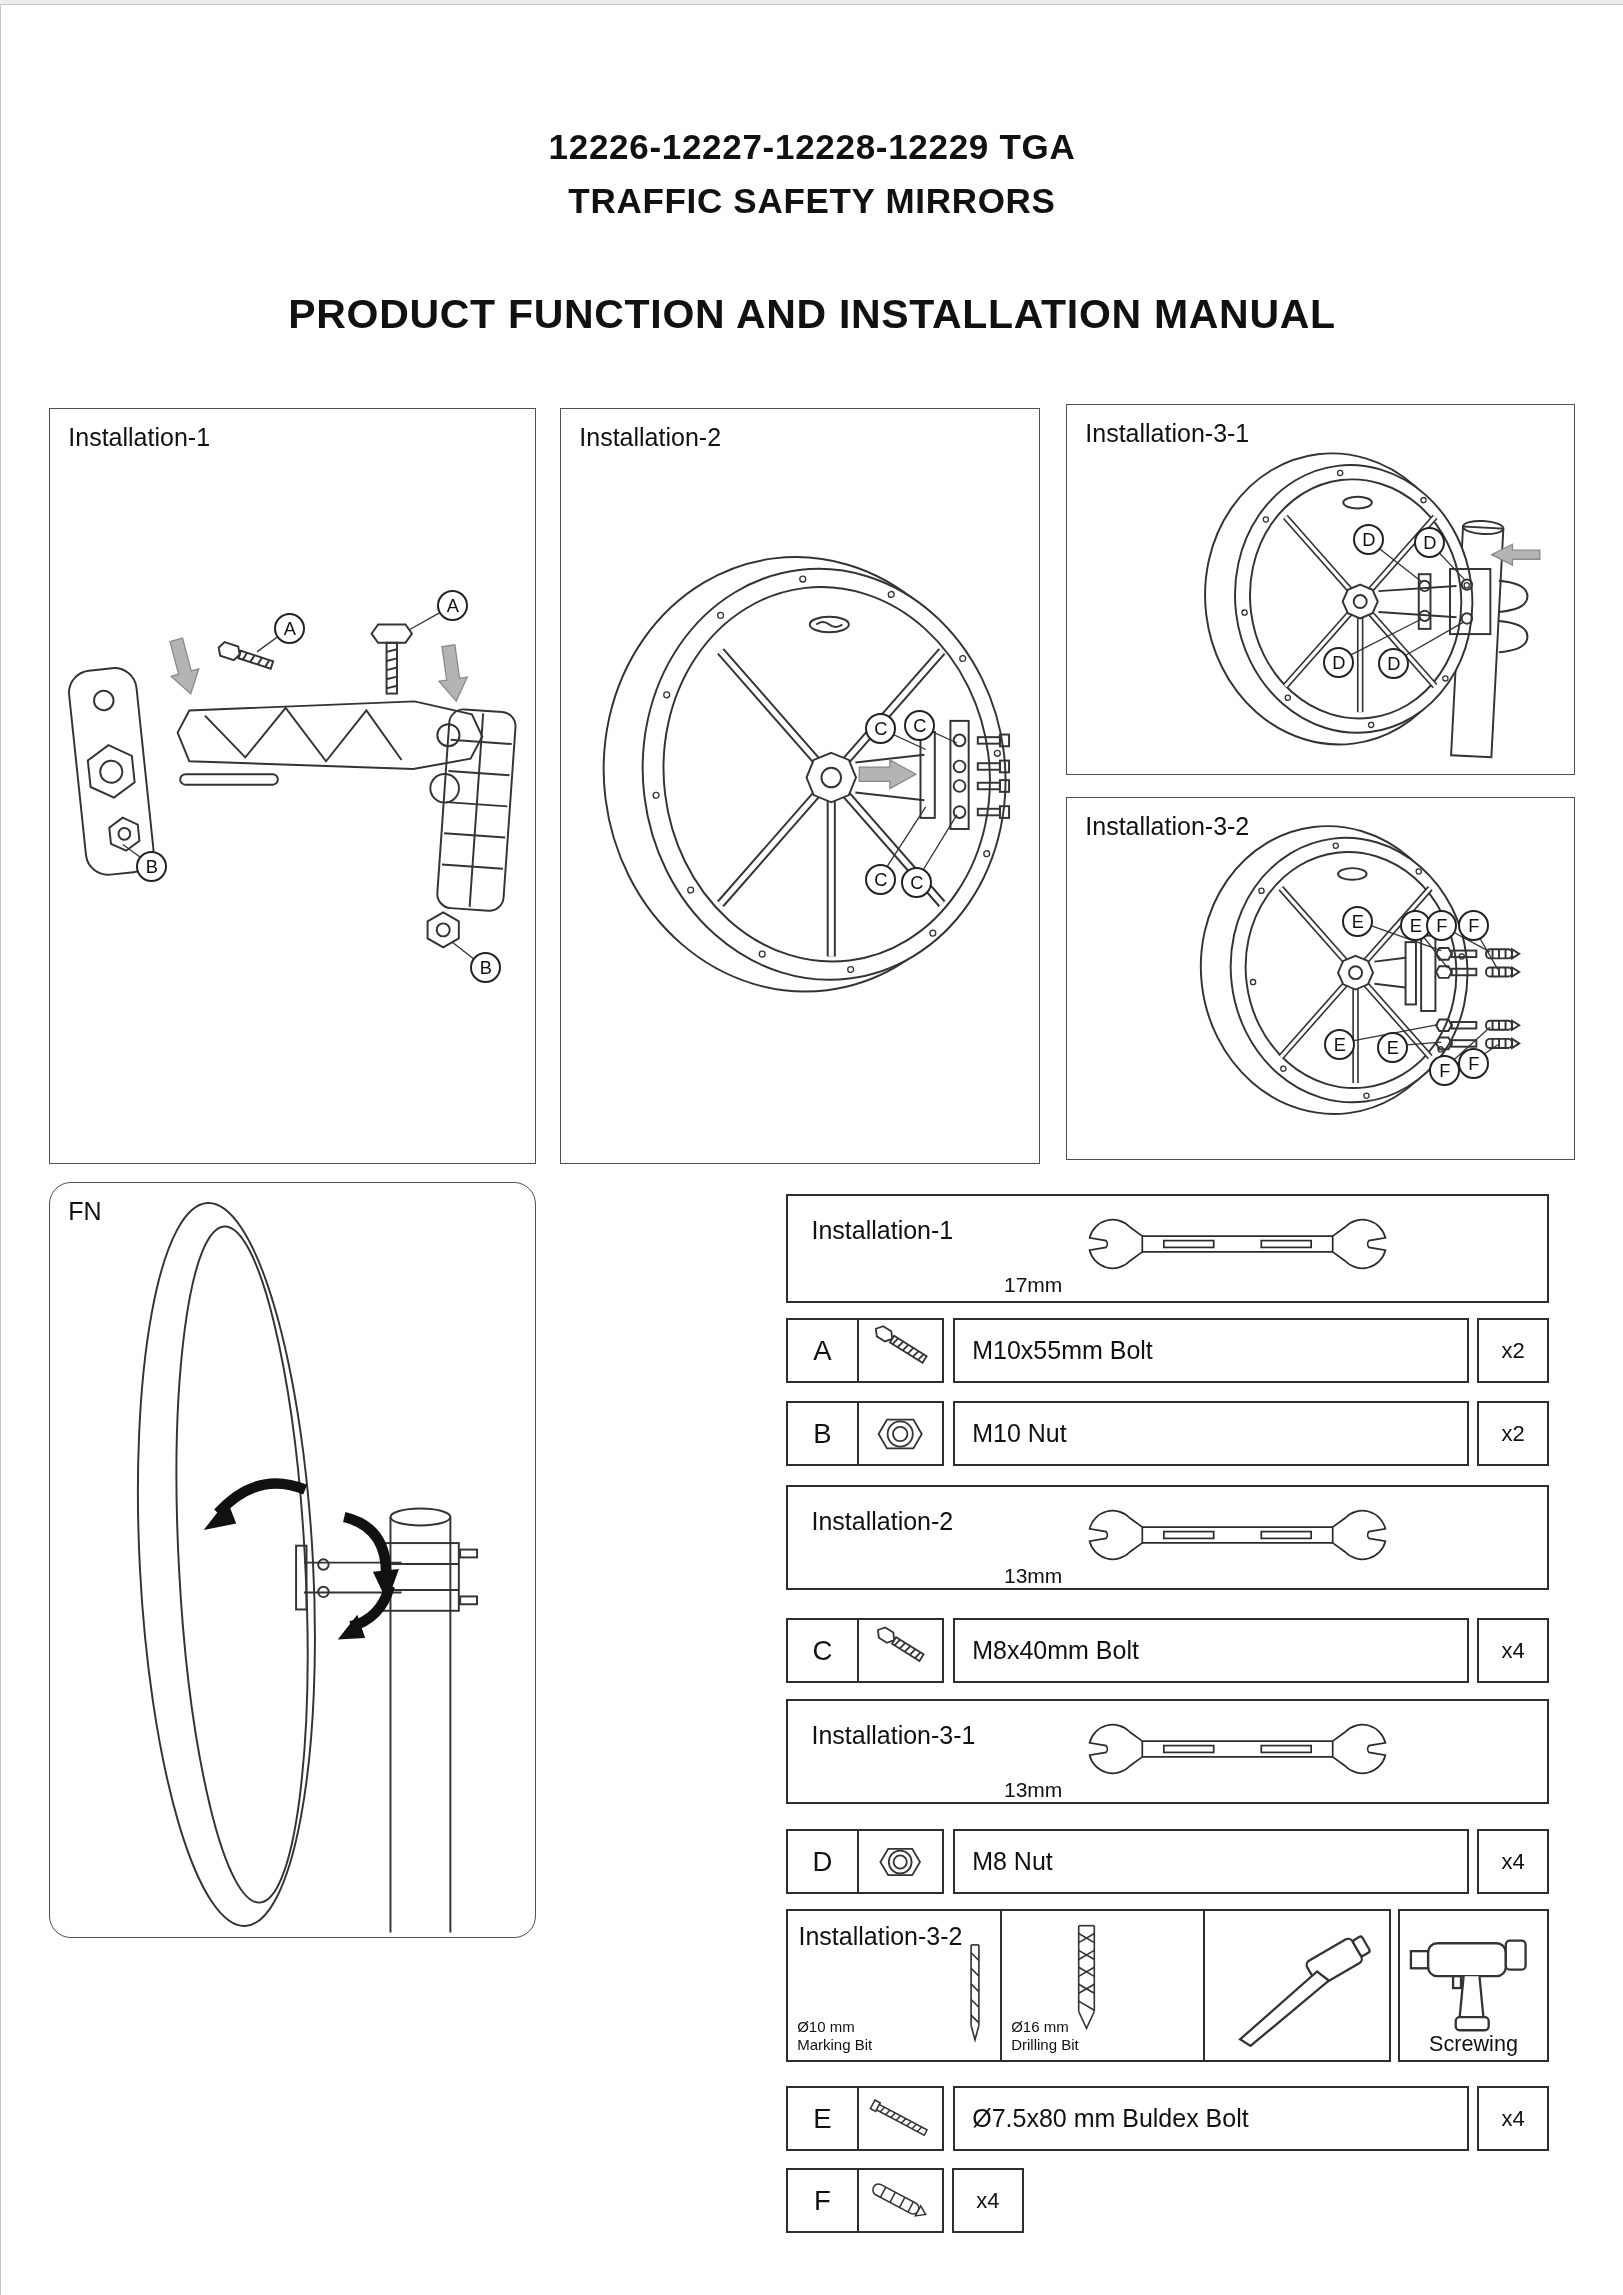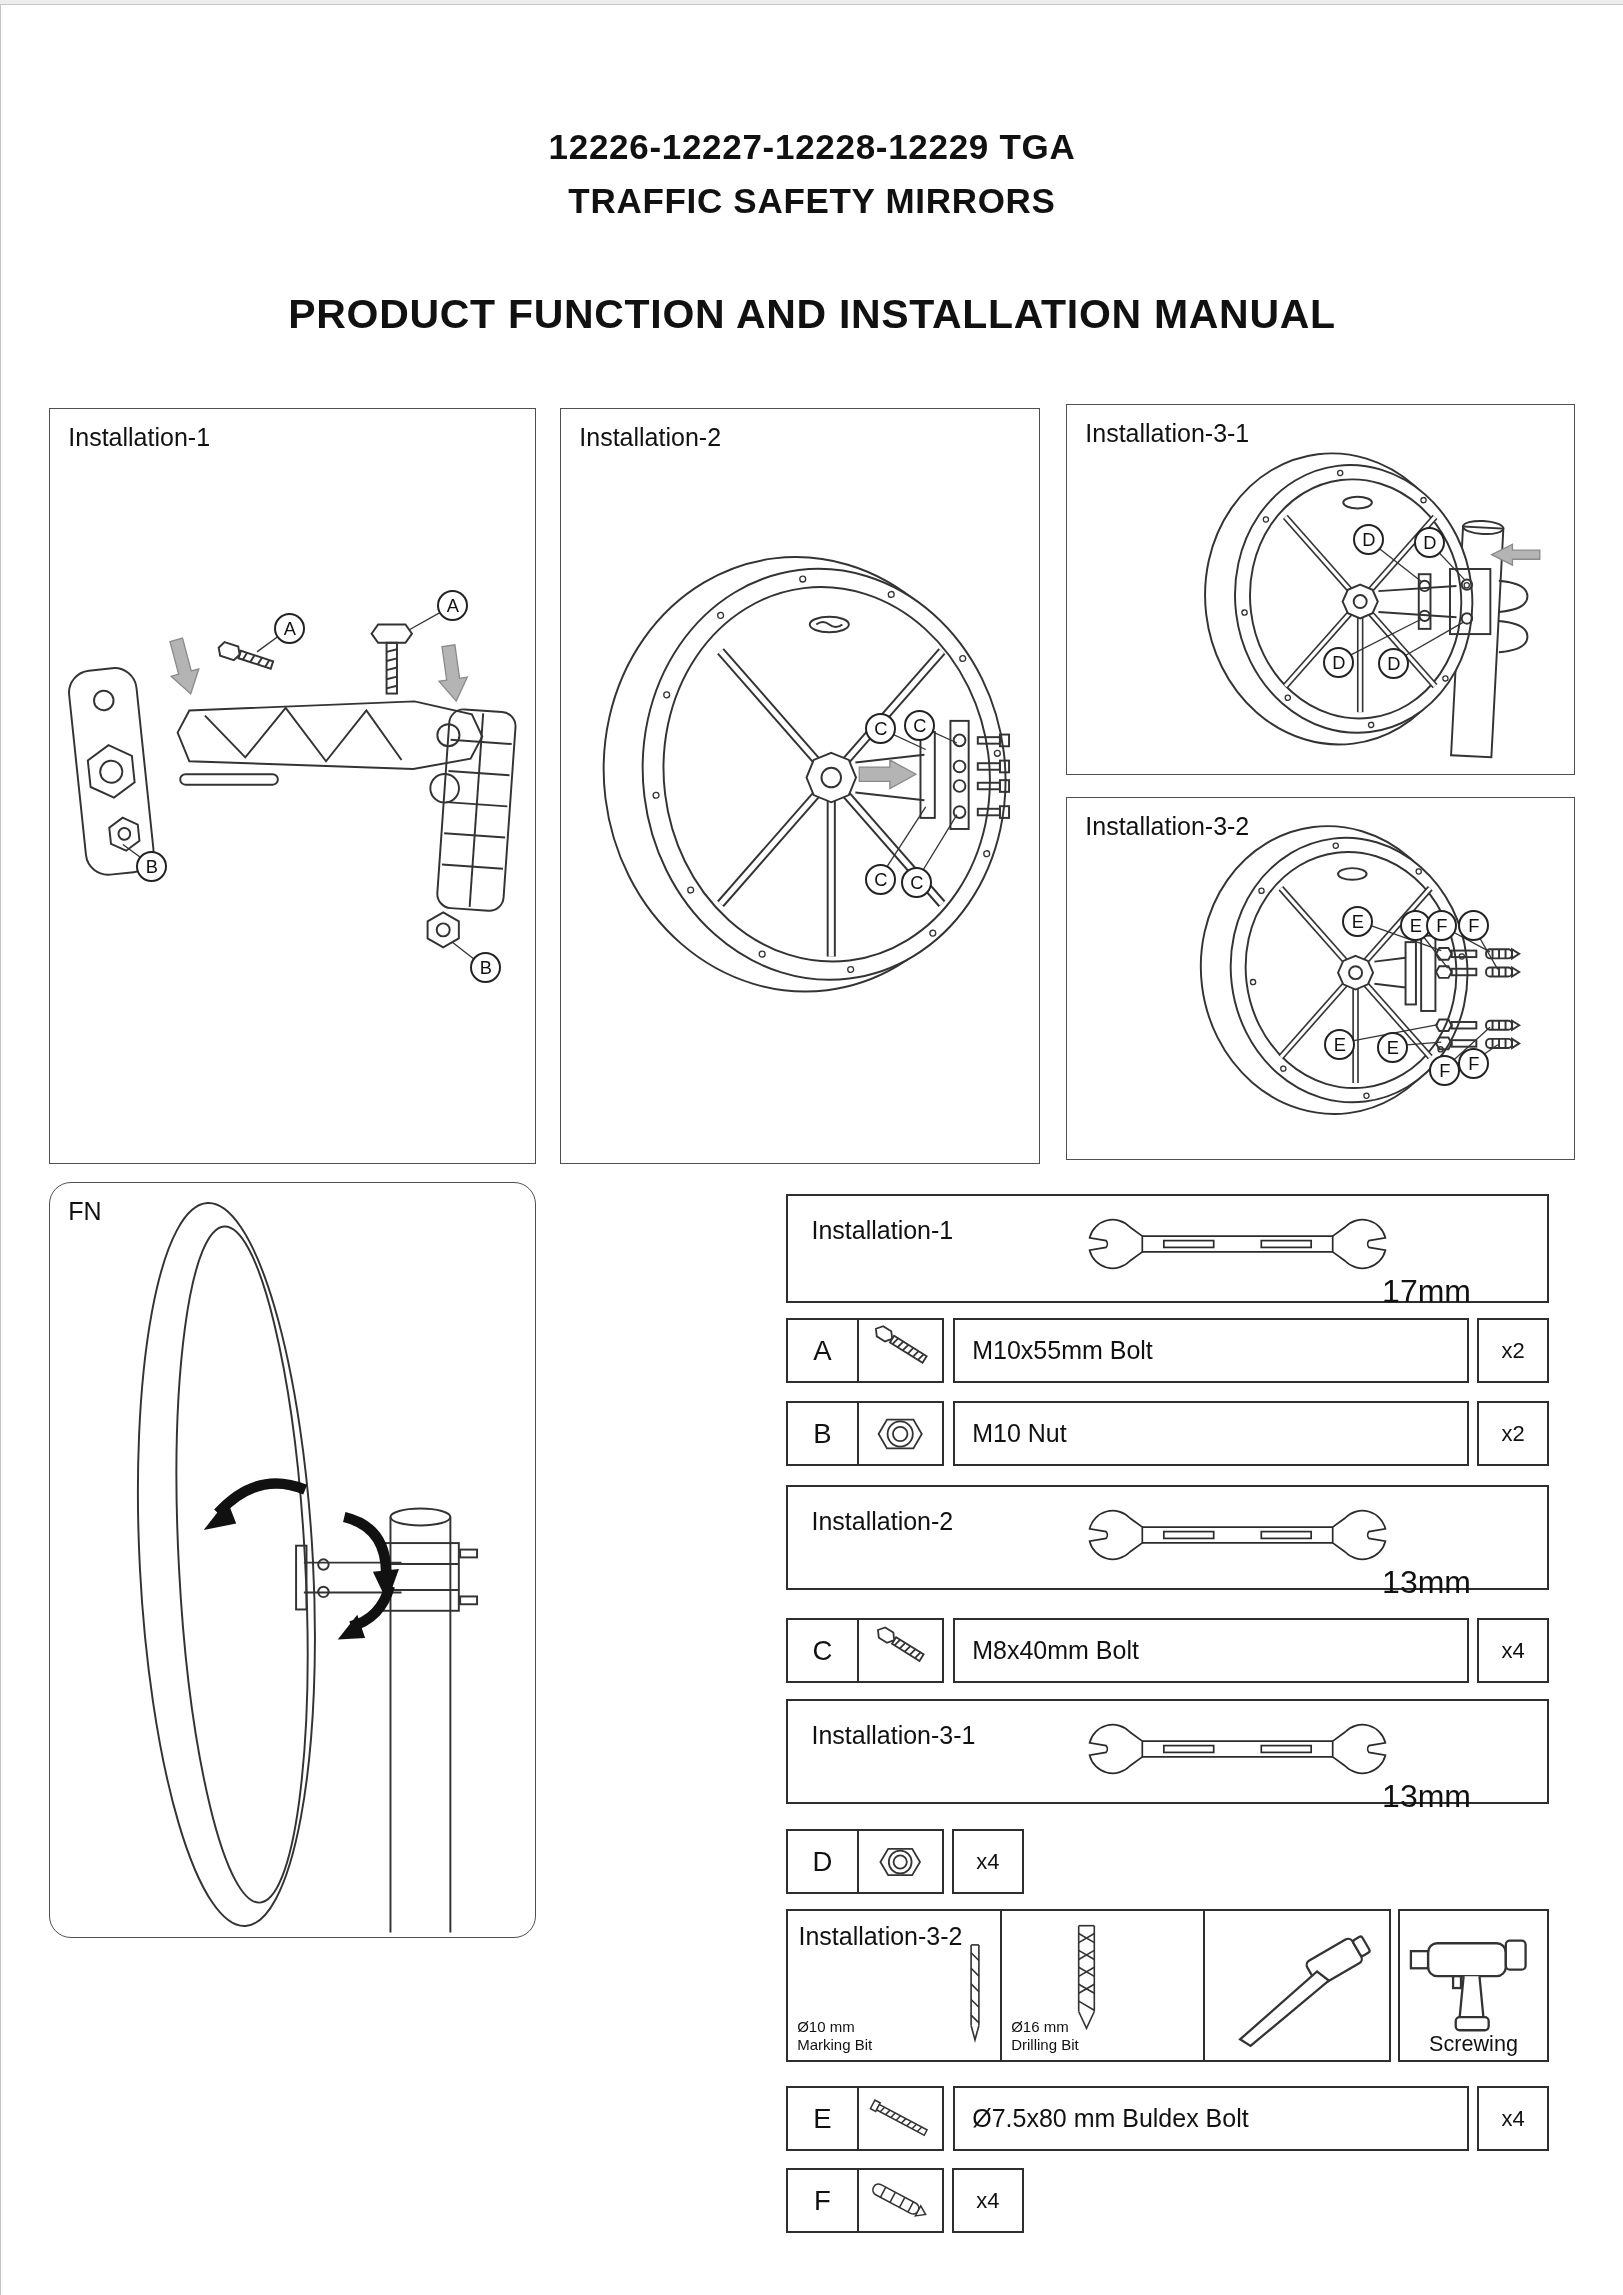--- a/index.html
+++ b/index.html
@@ -21,21 +21,21 @@
   .co {
     position:absolute; width:31px; height:31px; margin:-15.7px 0 0 -15.7px;
     border:2px solid #222; border-radius:50%; background:#fff; z-index:3;
     display:flex; align-items:center; justify-content:center; font-size:18.3px;
   }
 
   .parts-table { position:absolute; left:785px; top:1189px; width:763px; height:1043px; }
   .sec { position:absolute; left:0; width:100%; border:2px solid #2e2e2e; background:#fff; }
   .sec-label { position:absolute; left:23.5px; top:19.6px; font-size:25px; }
   .wrench { position:absolute; left:216px; top:14.4px; width:467px; height:68px; }
-  .tool-size { position:absolute; left:216px; top:77px; width:467px; text-align:right; font-size:32px; }
+  .tool-size { position:absolute; left:216px; top:77px; width:467px; text-align:left; font-size:21px; }
 
   .prow { position:absolute; left:0; width:100%; height:65px; display:flex; }
   .cell { border:2px solid #2e2e2e; background:#fff; display:flex; align-items:center; height:100%; }
   .key  { width:73px; justify-content:center; font-size:27.5px; }
   .icon { width:87px; margin-left:-2px; justify-content:center; }
   .icon svg { width:83px; height:60px; }
   .desc { flex:1; margin-left:9.2px; padding-left:17px; font-size:25px; }
   .qty  { width:72px; margin-left:7.8px; justify-content:center; font-size:22px; }
 
   .sub { position:absolute; top:0; height:100%; border:2px solid #2e2e2e; background:#fff; }
@@ -496,20 +496,21 @@
       <div class="cell key">D</div>
       <div class="cell icon">
         <svg viewBox="0 0 133 100">
             <g stroke="#333" fill="#fff" stroke-width="3">
           <polygon points="46,28 86,28 99,50 86,72 46,72 33,50"></polygon>
           <circle cx="66" cy="50" r="19"></circle>
           <circle cx="66" cy="50" r="11"></circle>
         </g>
           </svg>
       </div>
+      <div class="cell desc">M8 Nut</div>
       <div class="cell qty">x4</div>
     </div>
 
     <div style="position:absolute; top:715px; height:153px; left:0; width:100%;">
       <div class="sub" style="left:0; width:216px;">
         <span class="sub-label">Installation-3-2</span>
         <svg style="position:absolute; right:11.8px; top:29px; width:26px; height:106px;" viewBox="0 0 40 160">
           <g stroke="#333" fill="none" stroke-width="2.5">
             <line x1="14" y1="6" x2="14" y2="130"></line>
               <line x1="26" y1="6" x2="26" y2="130"></line>

